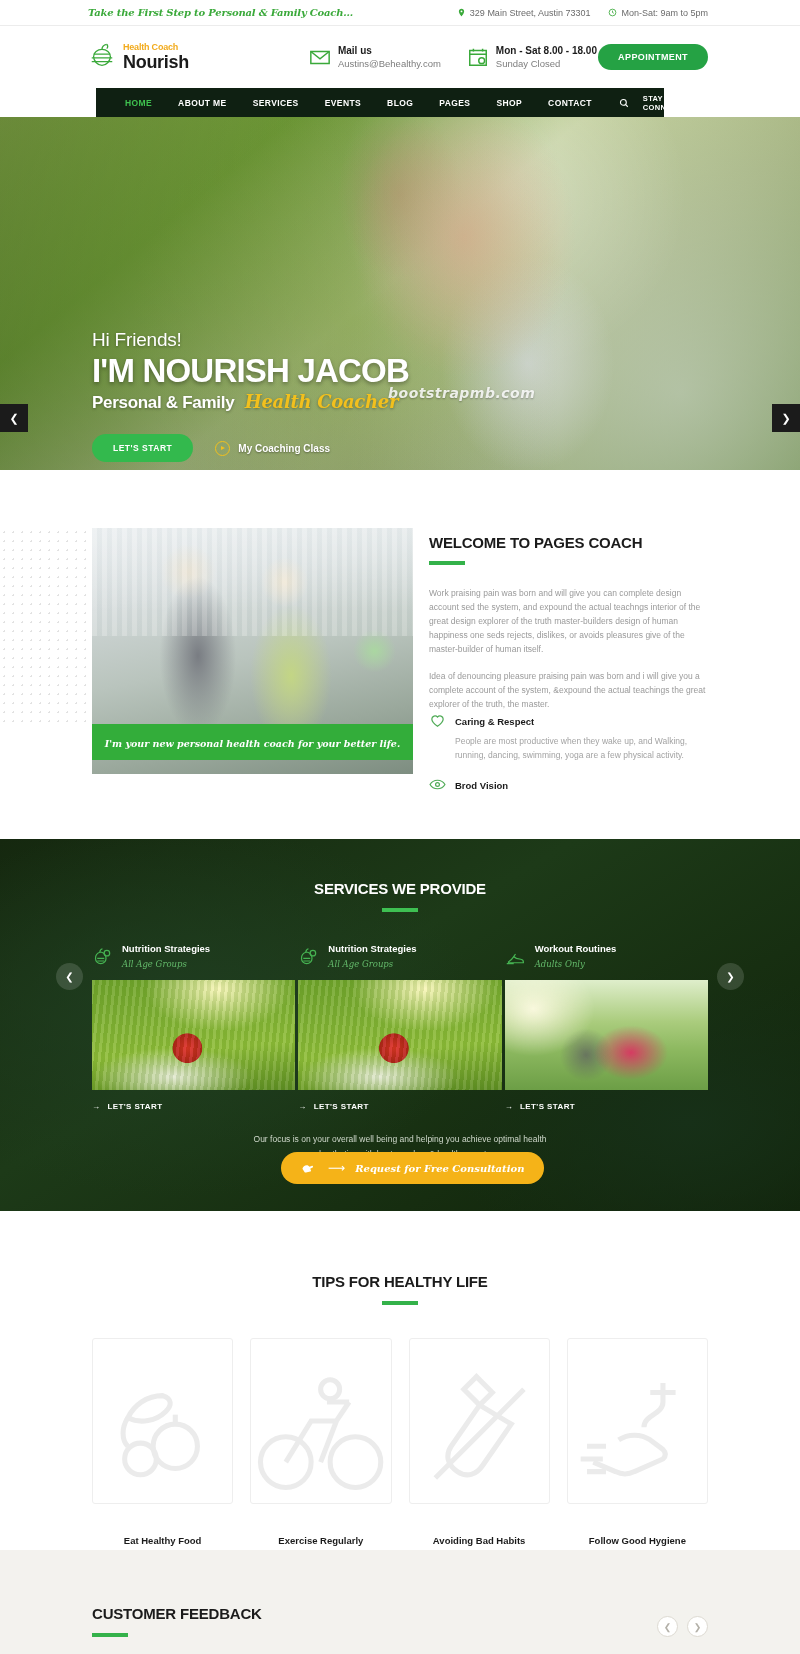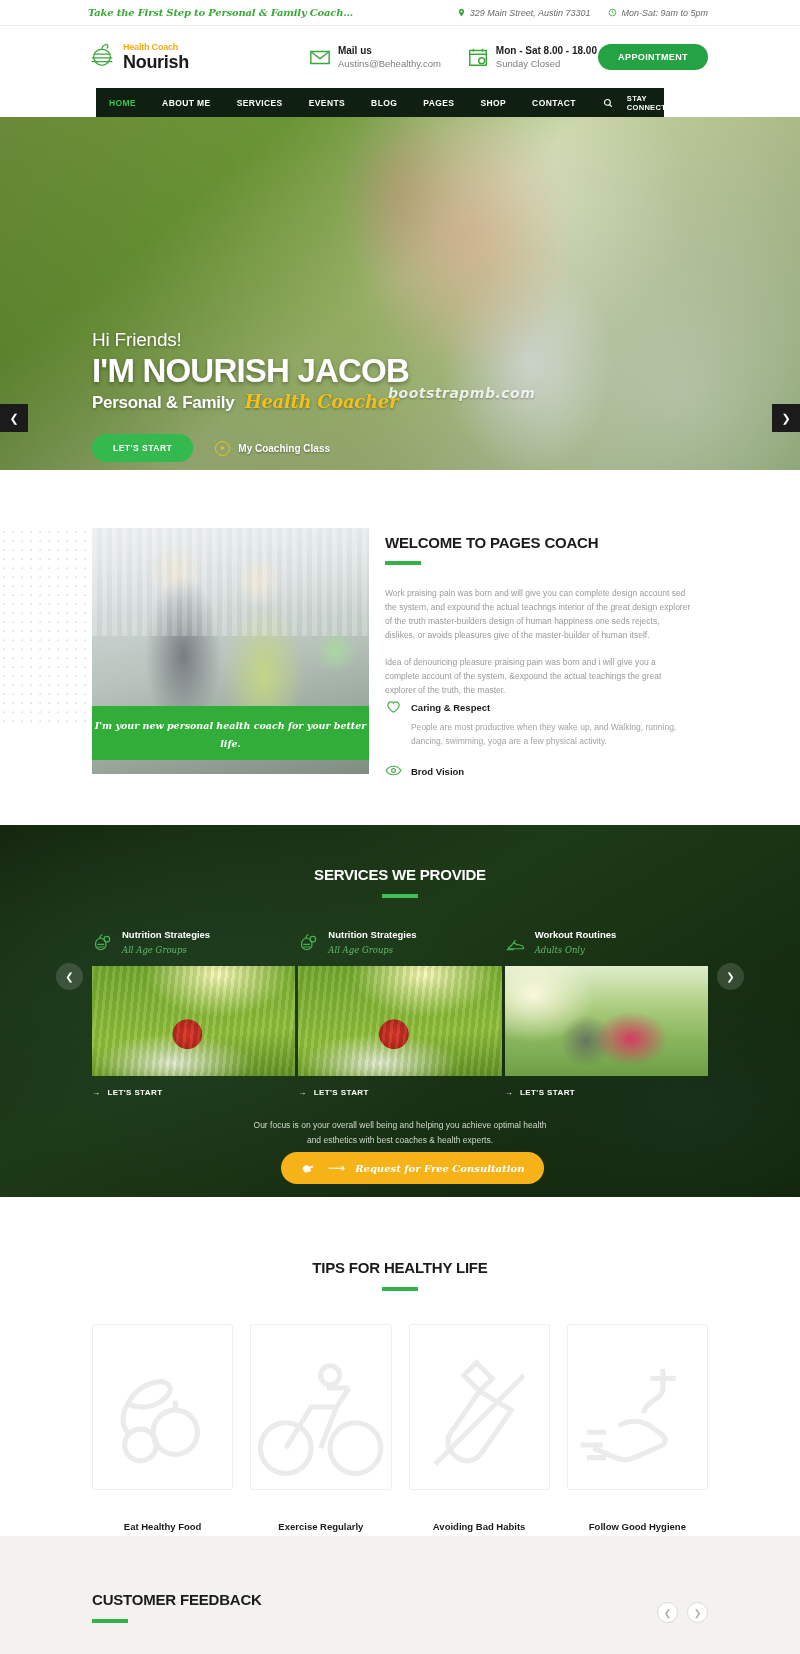--- a/index.html
+++ b/index.html
@@ -14,21 +14,21 @@
   .topbar {
     height:26px; display:flex; align-items:center;
     border-bottom:1px solid #ececec; font-size:9px;
   }
   .topbar-slogan {
     margin-left:88px; color:#3aa93a; font-size:10px;
     font-family:"DejaVu Serif", serif; font-style:italic; font-weight:bold;
     letter-spacing:-.2px;
   }
   .topbar-right { margin-left:auto; margin-right:92px; display:flex; gap:18px; }
-  .tb-item { display:flex; gap:4px; color:#6b6b6b; font-size:9px;font-style:italic; }
+  .tb-item { display:flex; gap:4px; color:#6b6b6b; font-size:9px; }
   .tb-ico { color:#3aa93a; display:inline-flex; }
 
   
   .header { height:62px; display:flex; align-items:center; }
   .logo { margin-left:88px; display:flex; align-items:center; gap:7px; }
   .logo-mark { width:28px; height:30px; color:#3aa93a; }
   .logo-text .sup {
     font-size:9px; color:#f2ab1d; font-weight:bold; letter-spacing:-.2px;
     display:block; line-height:11px;
   }
@@ -44,21 +44,21 @@
   .appt-btn {
     margin-left:auto; margin-right:92px;
     background:#25a244; color:#fff; border:none;
     font-size:9px; font-weight:bold; letter-spacing:.4px;
     padding:8px 20px; border-radius:16px; cursor:pointer;
   }
 
   
   .navbar {
     margin:0 136px 0 96px; height:29px; background:#0f2012;
-    display:flex; align-items:center; position:relative; z-index:5;
+    display:flex; align-items:center; position:relative; z-index:5;padding-left:16px;
   }
   .nav-links { display:flex; align-items:center; }
   .nav-link {
     color:#fff; font-size:8.5px; font-weight:bold; letter-spacing:.4px;
     padding:0 13px; cursor:pointer; white-space:nowrap;
   }
   .nav-link.active { color:#3fc14f; }
   .nav-search { color:#fff; padding:0 14px; cursor:pointer; display:flex; }
   .nav-right { margin-left:auto; display:flex; align-items:center; gap:7px; padding-right:12px; }
   .stay { color:#fff; font-size:7.5px; font-weight:bold; letter-spacing:.3px; }
@@ -140,21 +140,21 @@
 
   
   .welcome { padding:58px 0 0; position:relative; }
   .welcome-row { display:flex; margin:0 92px; }
   .dots {
     position:absolute; left:0; top:58px; width:86px; height:200px;
     background-image:radial-gradient(#e2e2e2 1px, transparent 1px);
     background-size:9px 9px;
   }
   .w-photo {
-    width:277px; height:246px; position:relative; flex:none; overflow:hidden;
+    width:321px; height:246px; position:relative; flex:none; overflow:hidden;
     background:linear-gradient(168deg,#dfe3e6 0%,#cfd6d6 26%,#b9c4bd 52%,#9aa89c 78%,#7d8d80 100%);
   }
   .w-photo::before {
     content:""; position:absolute; inset:0;
     background:
       radial-gradient(ellipse 58px 120px at 33% 52%, rgba(115,118,125,.92), transparent 66%),
       radial-gradient(ellipse 62px 108px at 62% 60%, rgba(196,215,130,.95), transparent 66%),
       radial-gradient(circle 30px at 88% 50%, rgba(170,216,160,.95), transparent 72%),
       radial-gradient(ellipse 40px 40px at 30% 18%, rgba(235,225,205,.9), transparent 70%),
       radial-gradient(ellipse 34px 36px at 60% 22%, rgba(240,228,205,.9), transparent 70%),

